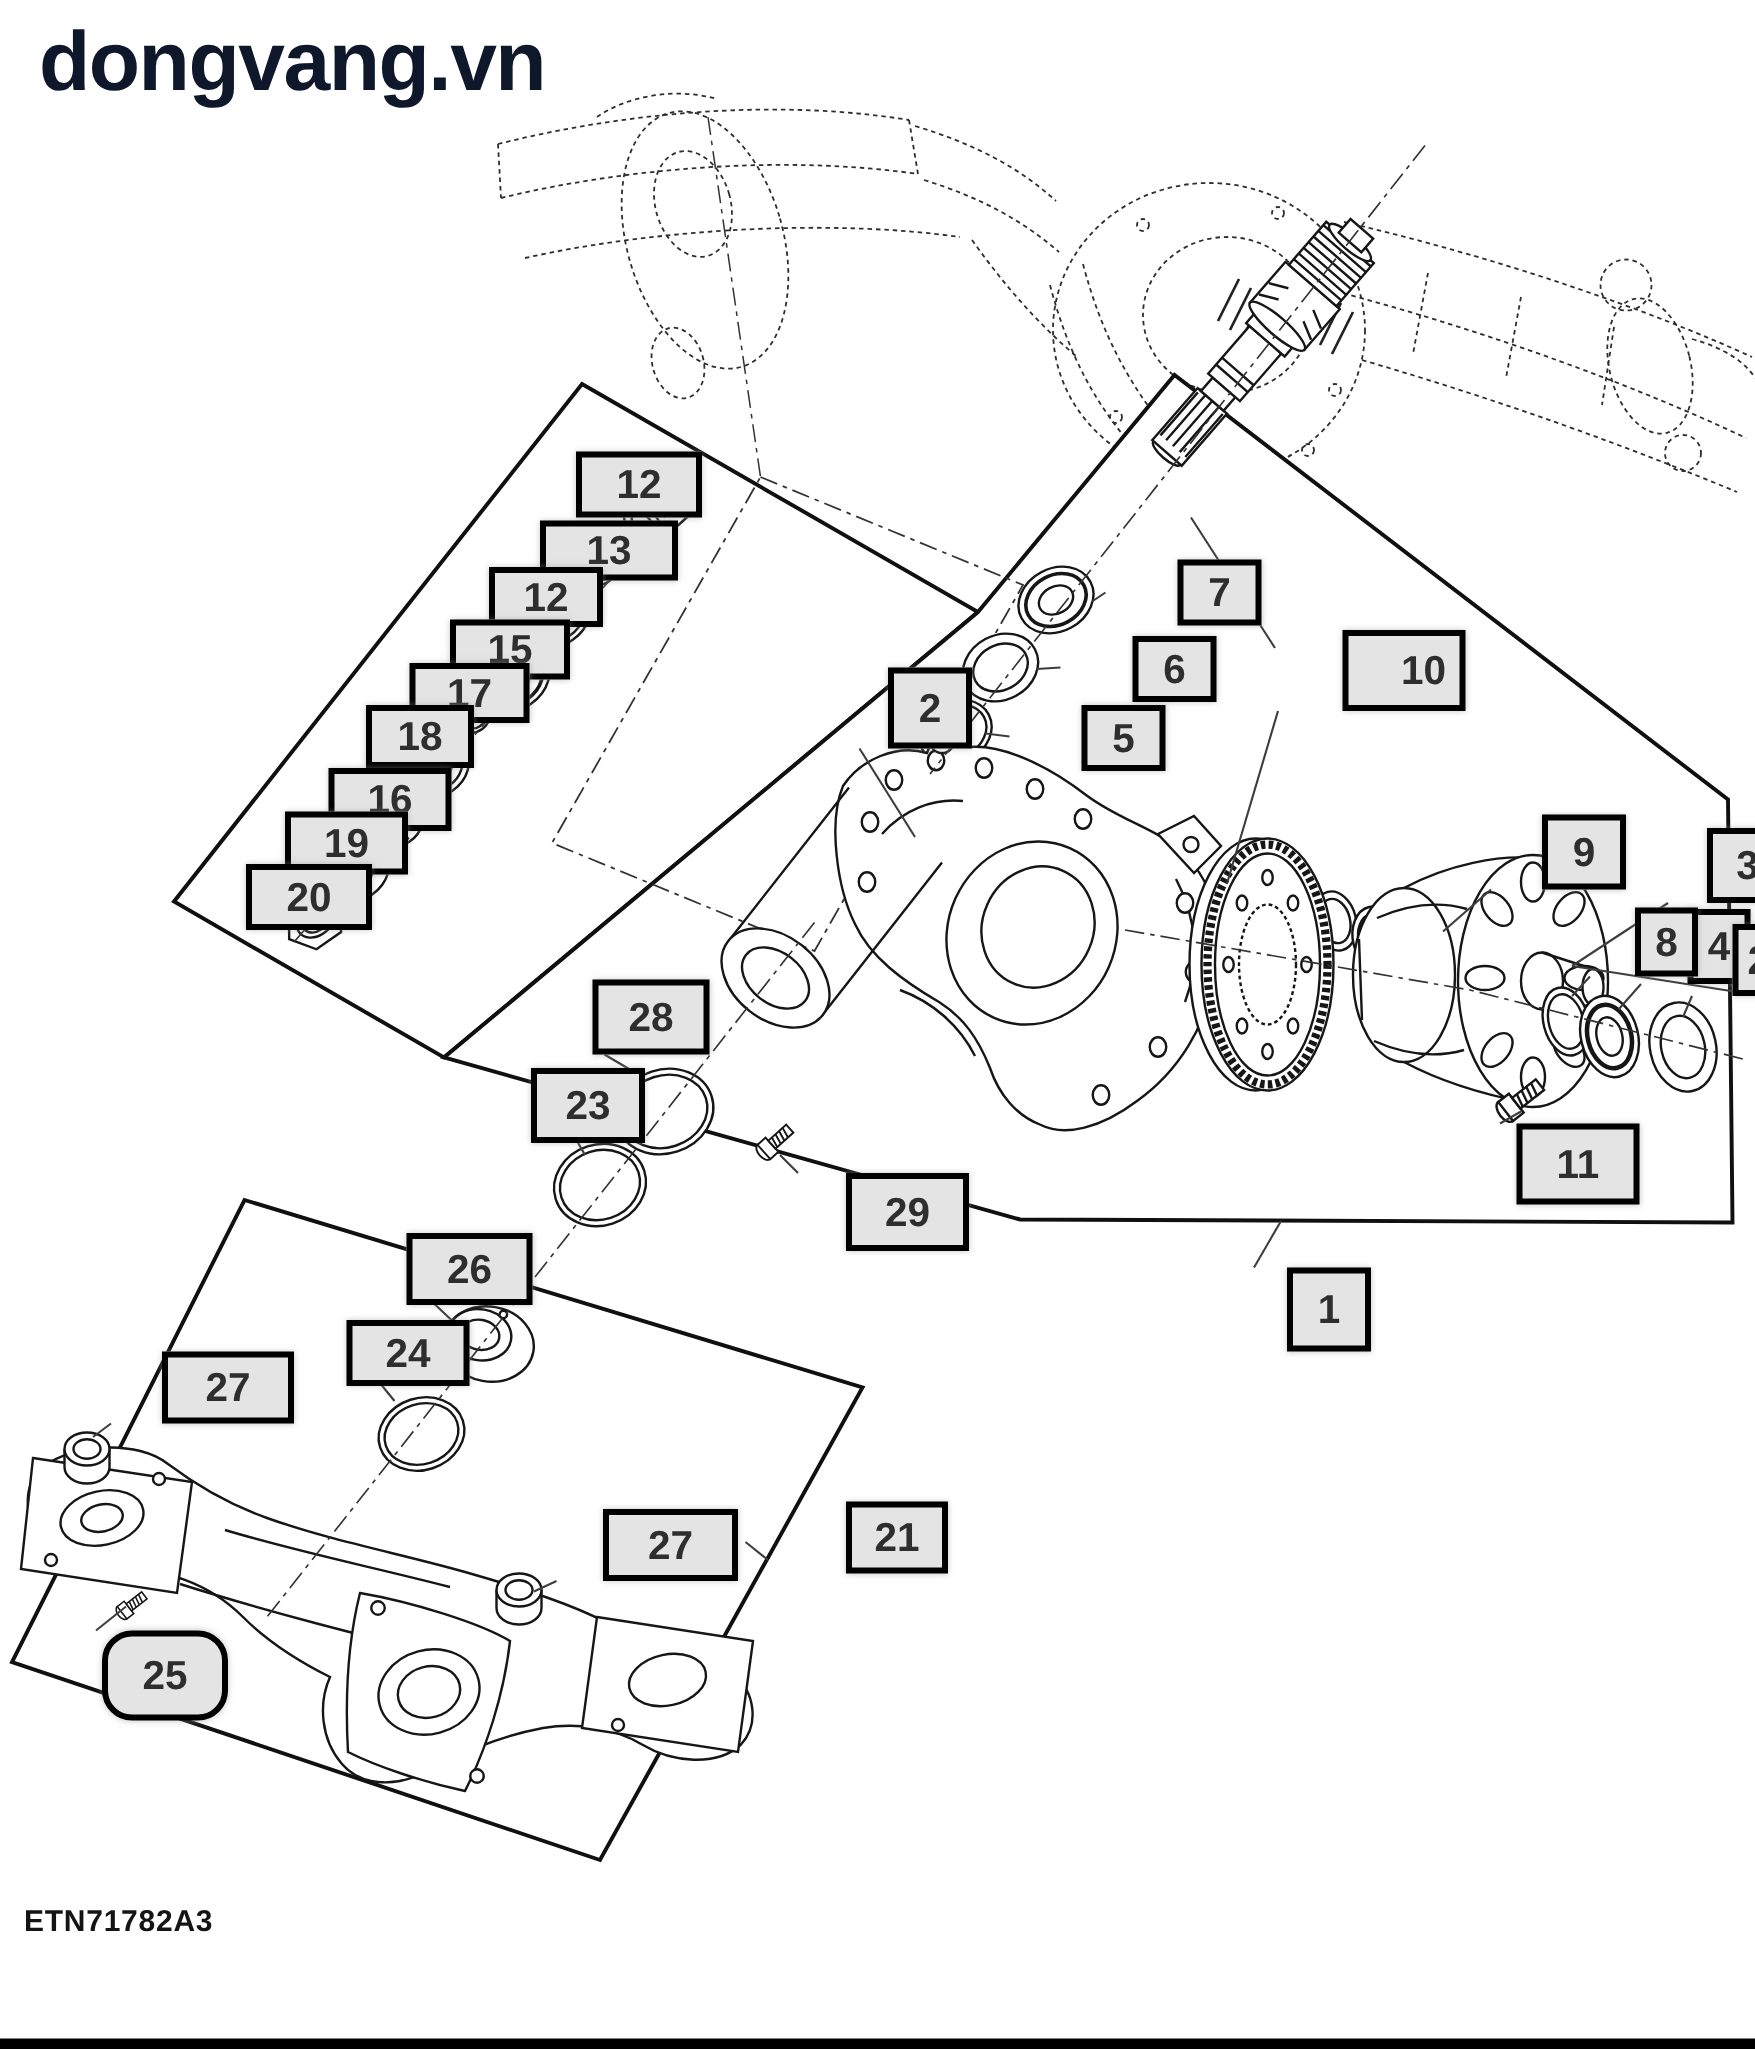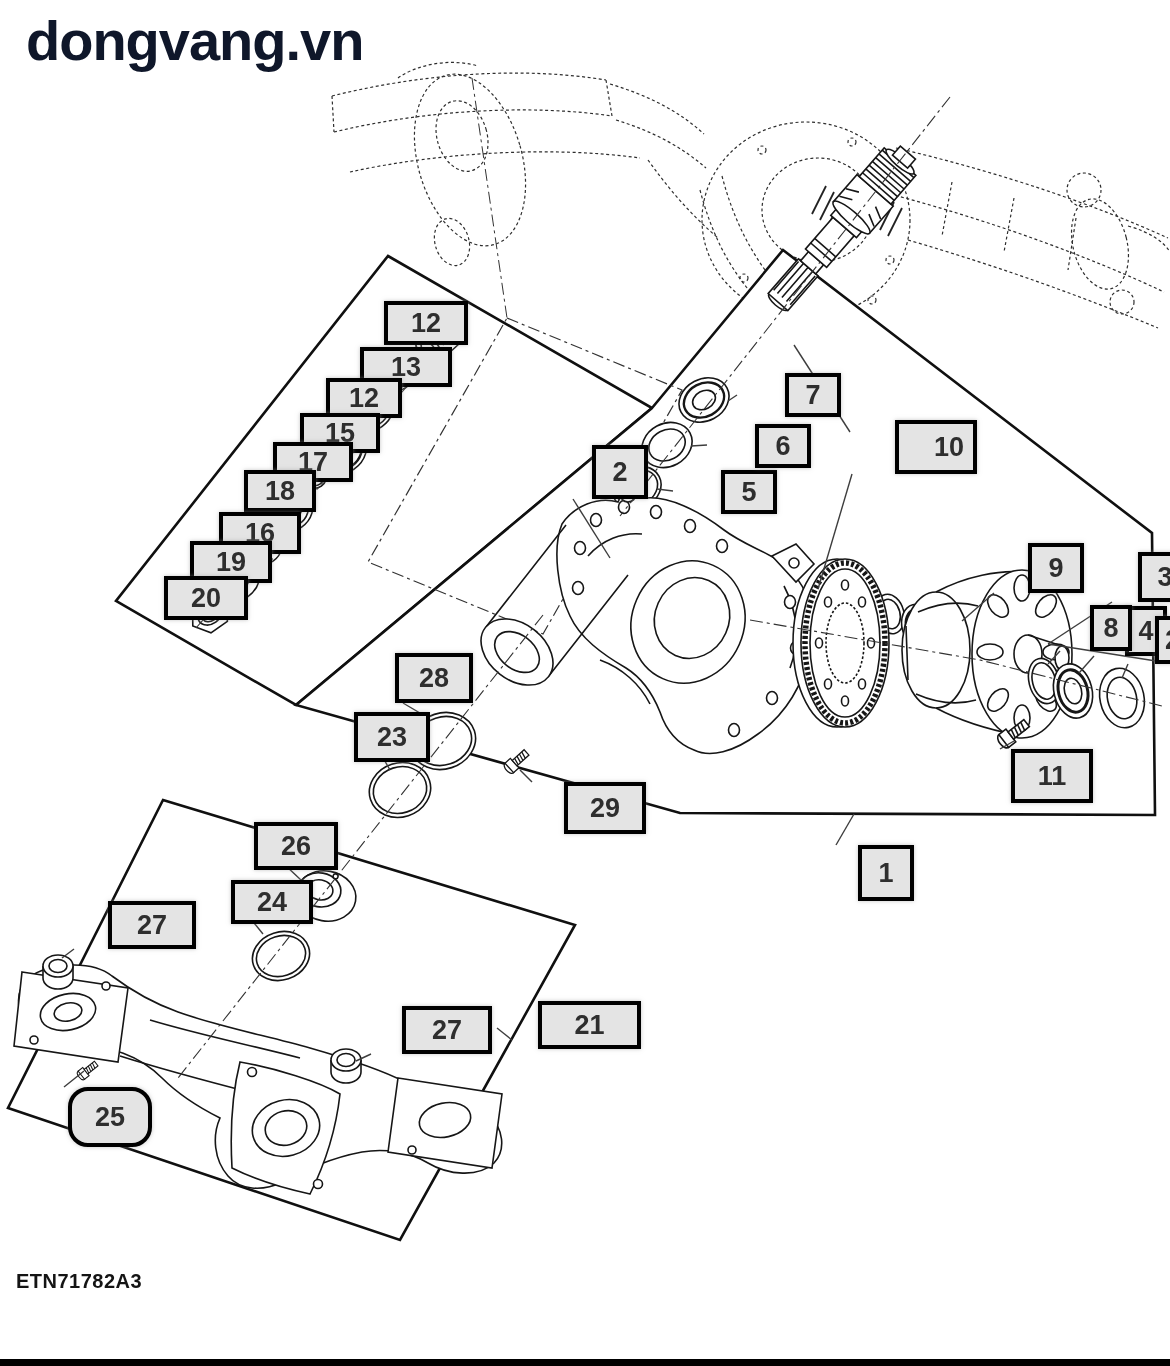--- a/index.html
+++ b/index.html
@@ -360,26 +360,26 @@
       <div class="callout" style="left: 963px; top: 749px; width: 82px; height: 54px;">11</div>
       <div class="callout" style="left: 336px; top: 301px; width: 84px; height: 44px;">12</div>
       <div class="callout" style="left: 312px; top: 347px; width: 92px; height: 40px;">13</div>
       <div class="callout" style="left: 278px; top: 378px; width: 76px; height: 40px;">12</div>
       <div class="callout" style="left: 252px; top: 413px; width: 80px; height: 40px; text-align: right;">15</div>
       <div class="callout" style="left: 225px; top: 442px; width: 80px; height: 40px;">17</div>
       <div class="callout" style="left: 196px; top: 470px; width: 72px; height: 42px;">18</div>
       <div class="callout" style="left: 171px; top: 512px; width: 82px; height: 42px;">16</div>
       <div class="callout" style="left: 142px; top: 541px; width: 82px; height: 42px;">19</div>
       <div class="callout" style="left: 116px; top: 576px; width: 84px; height: 44px;">20</div>
-      <div class="callout" style="left: 490px; top: 1001px; width: 103px; height: 48px;">21</div>
+      <div class="callout" style="left: 516px; top: 1001px; width: 68px; height: 48px;">21</div>
       <div class="callout" style="left: 1107px; top: 616px; width: 50px; height: 48px;">22</div>
       <div class="callout" style="left: 306px; top: 712px; width: 76px; height: 50px;">23</div>
       <div class="callout" style="left: 183px; top: 880px; width: 82px; height: 44px;">24</div>
       <div class="callout" style="left: 20px; top: 1087px; width: 84px; height: 60px; border-radius: 20px;">25</div>
-      <div class="callout" style="left: 206px; top: 822px; width: 84px; height: 48px;">26</div>
+      <div class="callout" style="left: 223px; top: 822px; width: 84px; height: 48px;">26</div>
       <div class="callout" style="left: 60px; top: 901px; width: 88px; height: 48px;">27</div>
       <div class="callout" style="left: 354px; top: 1006px; width: 90px; height: 48px;">27</div>
       <div class="callout" style="left: 347px; top: 653px; width: 78px; height: 50px;">28</div>
       <div class="callout" style="left: 516px; top: 782px; width: 82px; height: 52px;">29</div>
     </div>
 
 <div id="watermark" style="color: #0f172a;">dongvang.vn</div>
 
 <div id="footer-code">ETN71782A3</div>
 

